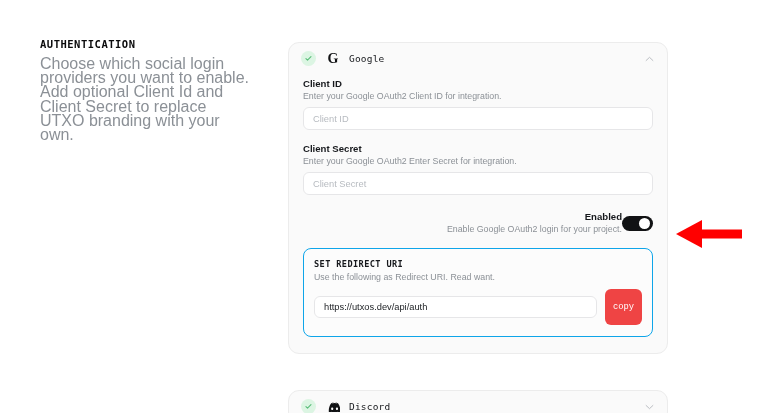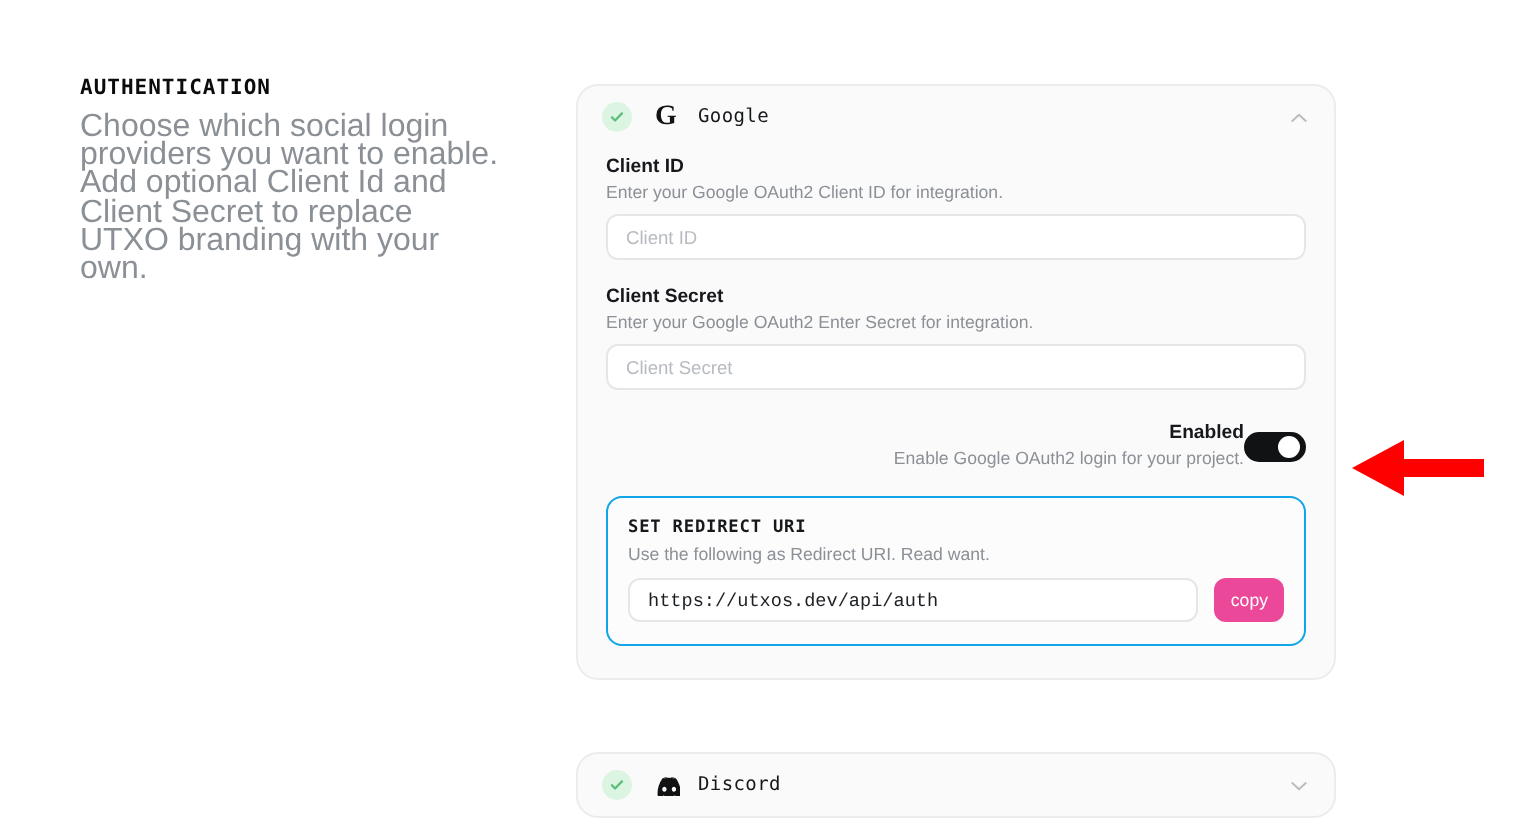--- a/index.html
+++ b/index.html
@@ -176,37 +176,37 @@
     color: #8b9096;
     margin-bottom: 7px;
   }
   .redirect-row { display: flex; align-items: center; }
   .redirect-input {
     flex: 1 1 auto;
     height: 22px;
     border: 1px solid #e6e6e8;
     border-radius: 6px;
     background: #ffffff;
-    font-family: Liberation Mono, monospace;
+    font-family: Liberation Sans, sans-serif;
     font-size: 9.3px;
     color: #1c1f23;
     padding: 0 9px;
     outline: none;
   }
   .copy-btn {
     flex: 0 0 auto;
     margin-left: 8px;
-    height: 22px;
+    height: 36px;
     min-width: 34px;
     padding: 0 8px;
     border: none;
     border-radius: 6px;
-    background: #ec4899;
+    background: #ef4444;
     color: #ffffff;
-    font-family: Liberation Sans, sans-serif;
+    font-family: Liberation Mono, monospace;
     font-size: 8.8px;
     cursor: pointer;
   }
 
   
   .arrow-annot {
     position: absolute;
     left: 676px;
     top: 219px;
     width: 82px;

